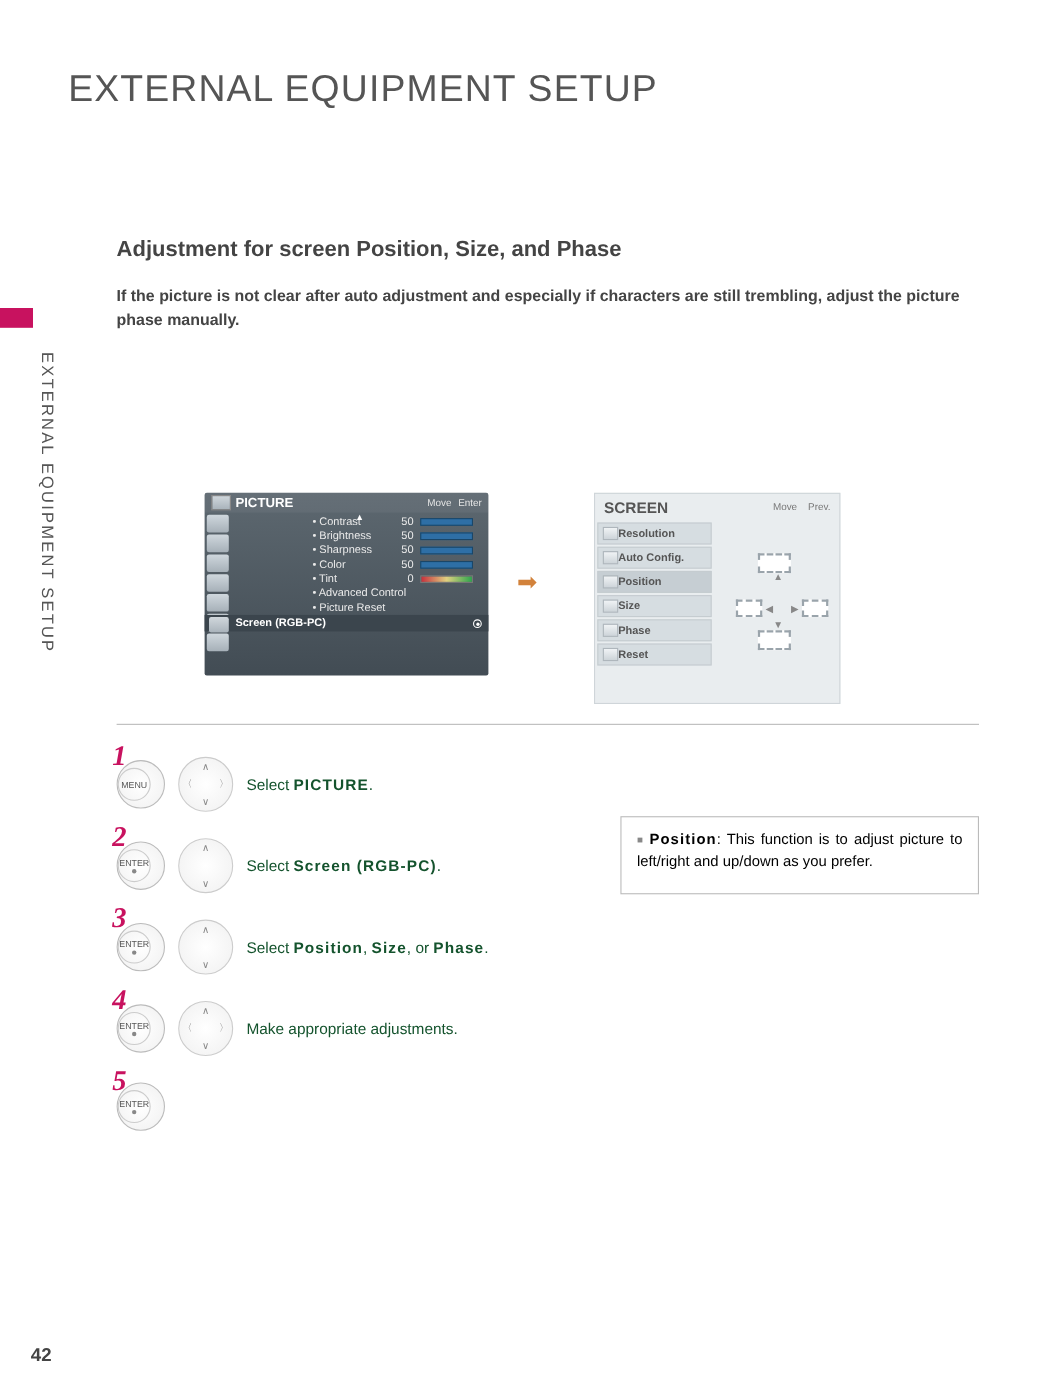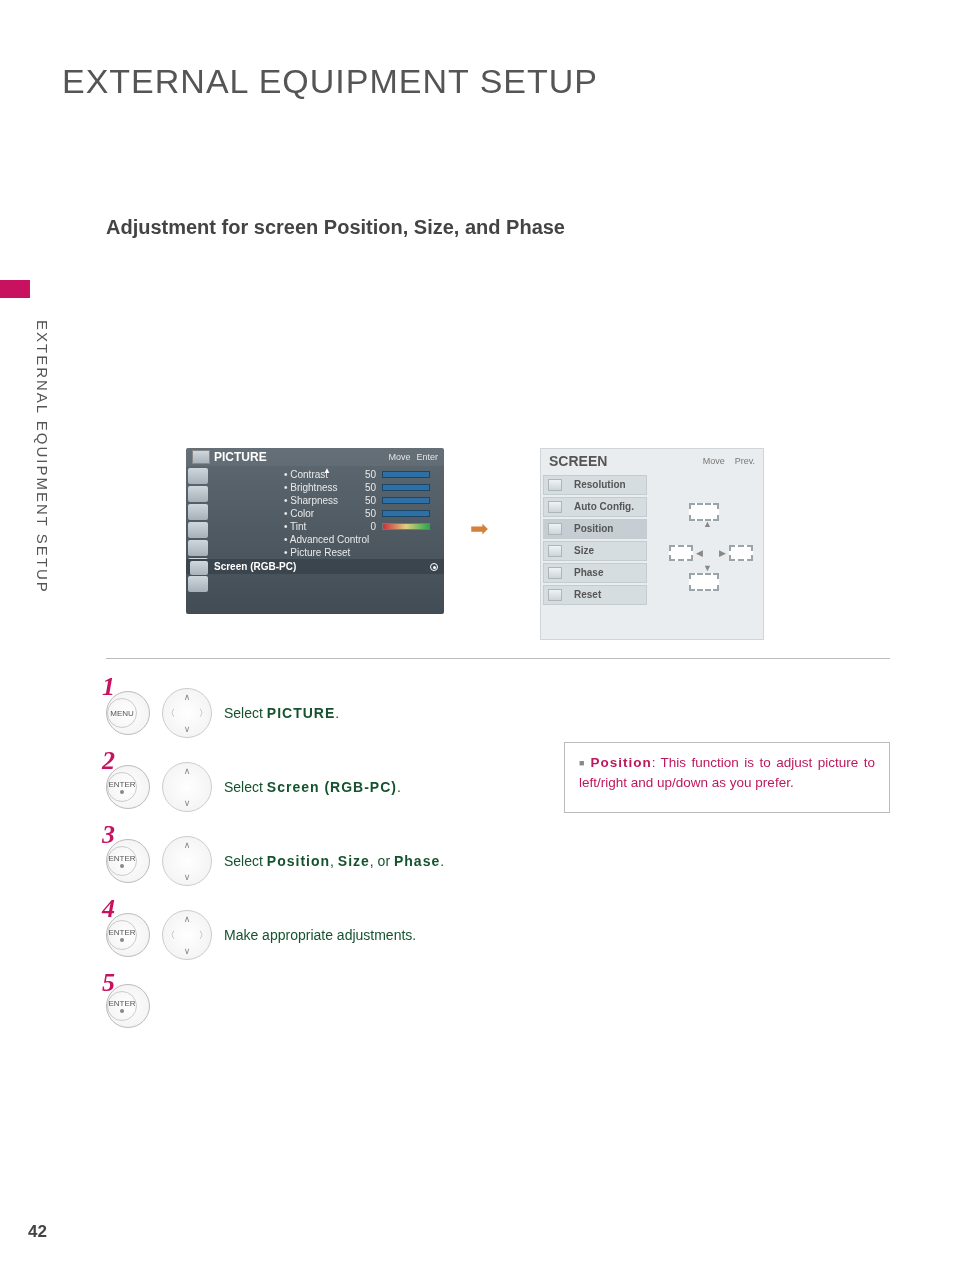--- a/index.html
+++ b/index.html
@@ -162,21 +162,21 @@
   }
   .screen-panel .shdr .ttl { font-weight: 800; font-size: 14px; color:#555;}
   .screen-panel .shdr .right { font-size: 9px; color:#777; display:flex; gap:10px;}
   .sbody { display:flex; }
   .smenu {
     width: 108px;
     display: flex; flex-direction: column; gap: 2px;
     padding: 2px;
   }
   .smenu .srow {
-    display: flex; align-items: flex-start; gap: 12px;
+    display: flex; align-items: center; gap: 0;
     background: #d6dde1;
     border: 1px solid #c5ccd0;
     padding: 3px 4px;
     font-size: 10px; font-weight:700; color:#555;
   }
   .smenu .srow.sel { background:#c6ced3; }
   .srow .sico {
     width: 14px; height: 12px;
     background: linear-gradient(#f0f3f5,#cdd4d9);
     border: 1px solid #aeb6bc;
@@ -274,21 +274,21 @@
   
   .info-box {
     position: absolute;
     top: 742px;
     left: 564px;
     width: 326px;
     border: 1px solid #bbb;
     padding: 10px 14px;
     font-size: 13.5px;
     line-height: 1.5;
-    color:#be185d;
+    color:#000000;
     text-align: justify;
   }
   .info-box p { margin-bottom: 8px; }
   .info-box .bullet::before {
     content: "■ ";
     font-size: 9px;
     color:#888;
     vertical-align: middle;
   }
   .info-box b { font-weight:800; letter-spacing:1px;}
@@ -305,20 +305,21 @@
 </head>
 <body>
 
 <div class="page-title">EXTERNAL EQUIPMENT SETUP</div>
 <div class="side-tab"></div>
 <div class="side-text">EXTERNAL EQUIPMENT SETUP</div>
 
 <div class="section-heading">Adjustment for screen Position, Size, and Phase</div>
 
 <div class="intro">
+  <p><b>If the picture is not clear after auto adjustment and especially if characters are still trembling, adjust the picture phase manually.</b></p>
 </div>
 
 <div class="picture-panel">
   <div class="hdr">
     <div class="left">
       <span class="hdr-icon"></span>
       <span class="ttl">PICTURE</span>
     </div>
     <div class="right">
       <span>Move</span>

